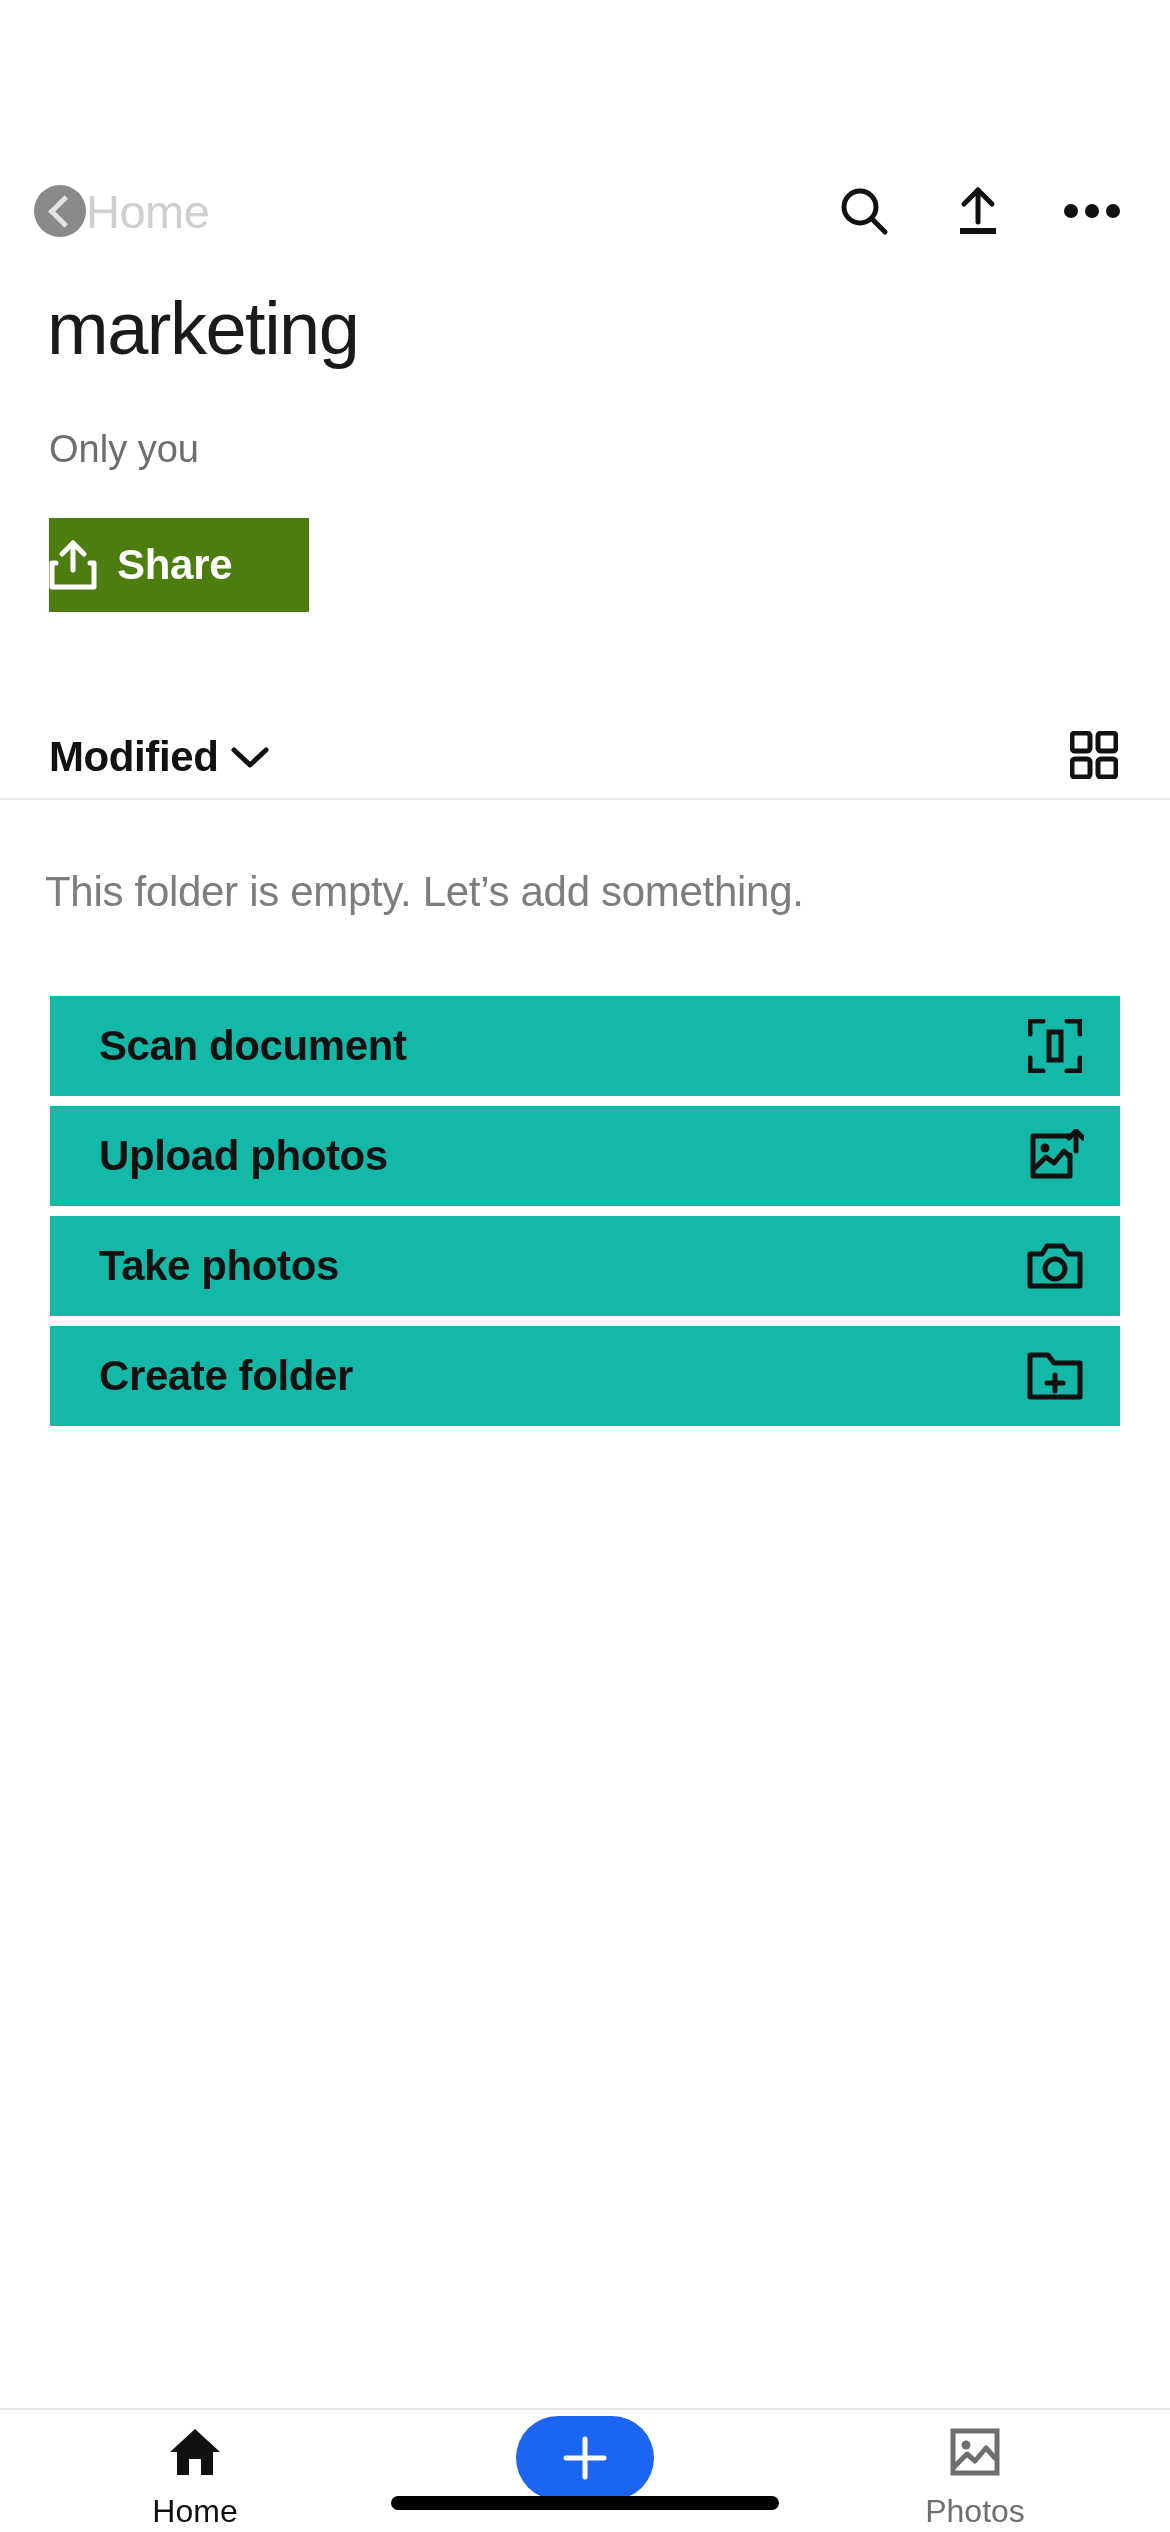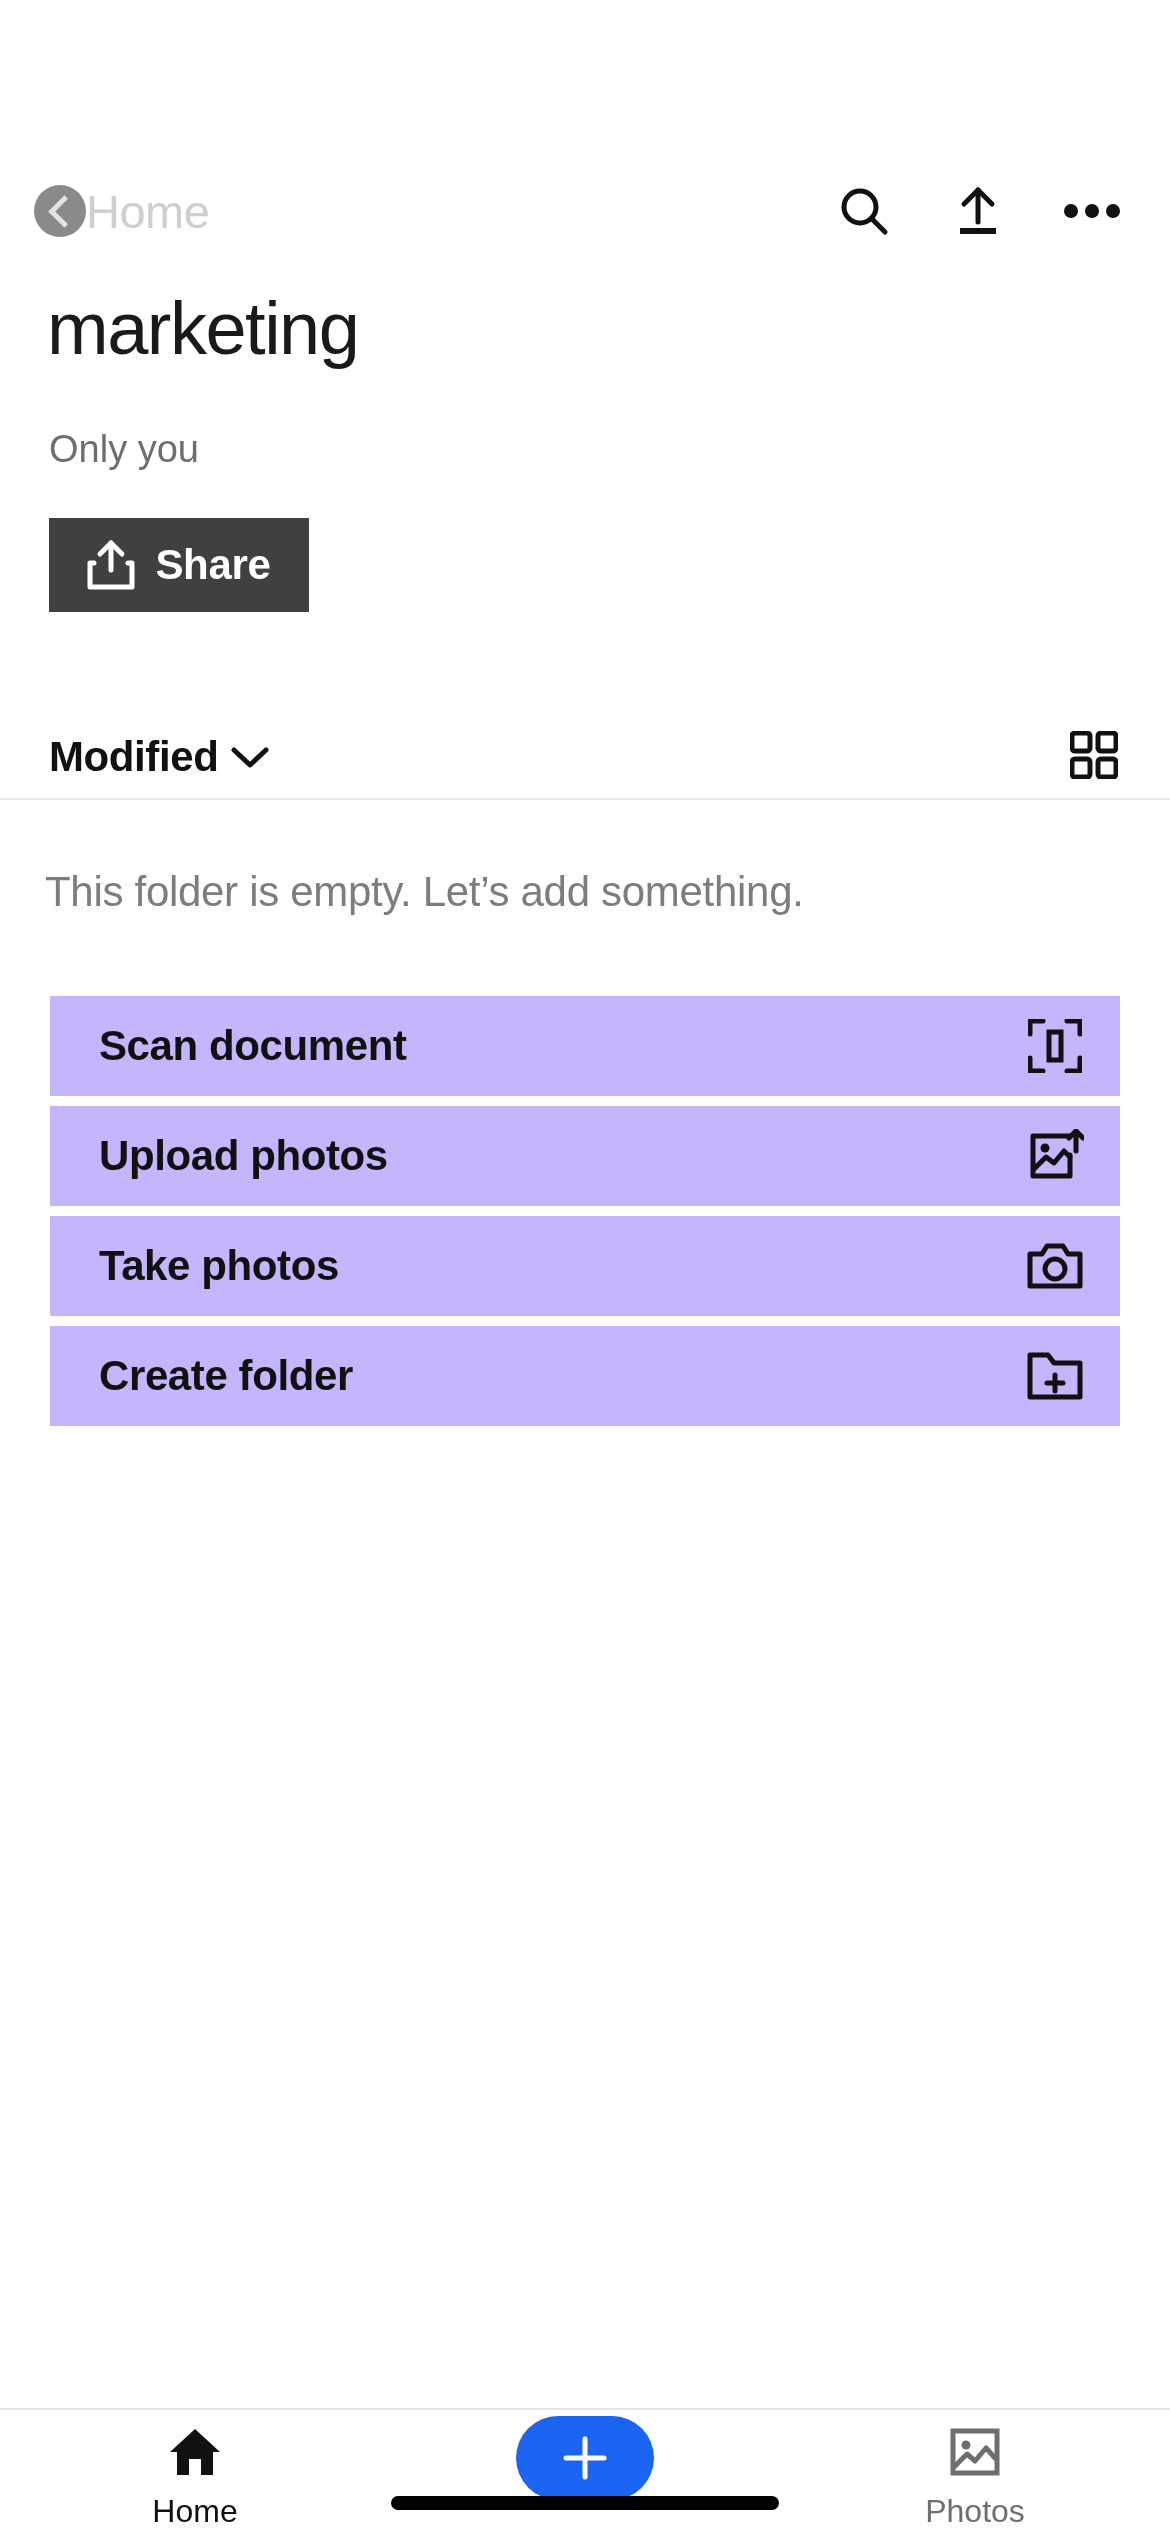--- a/index.html
+++ b/index.html
@@ -55,22 +55,22 @@
     letter-spacing:-1.5px; line-height:1;
   }
   .page-subtitle {
     position:absolute; top:428px; left:49px;
     font-size:38px; color:#6e6e6e; font-weight:400;
   }
 
   .share-btn {
     position:absolute; top:518px; left:49px;
     width:260px; height:94px;
-    background:#404040;
-    display:flex; align-items:center; justify-content:center; gap:20px;
+    background:#4d7c0f;
+    display:flex; align-items:center; justify-content:flex-start; gap:20px;
     border:none; cursor:pointer;
   }
   .share-label {
     font-size:42px; font-weight:700; color:#fff; letter-spacing:-0.3px;
   }
 
   
   .sortbar {
     position:absolute; top:715px; left:0; right:0; height:84px;
     display:flex; align-items:center; justify-content:space-between;
@@ -85,21 +85,21 @@
 
   
   .empty-text {
     position:absolute; top:868px; left:45px;
     font-size:42px; color:#7d7d7d; font-weight:400; letter-spacing:-0.3px;
   }
 
   
   .actions { position:absolute; top:996px; left:50px; width:1070px; }
   .action-card {
-    height:100px; background:#c4b5fd;
+    height:100px; background:#14b8a6;
     display:flex; align-items:center; justify-content:space-between;
     padding:0 36px 0 49px; margin-bottom:10px; cursor:pointer;
   }
   .action-label {
     font-size:42px; font-weight:700; color:#111; letter-spacing:-0.4px;
   }
   .action-icon { width:58px; height:58px; display:flex; align-items:center; justify-content:center; }
 
   
   .tabbar {

